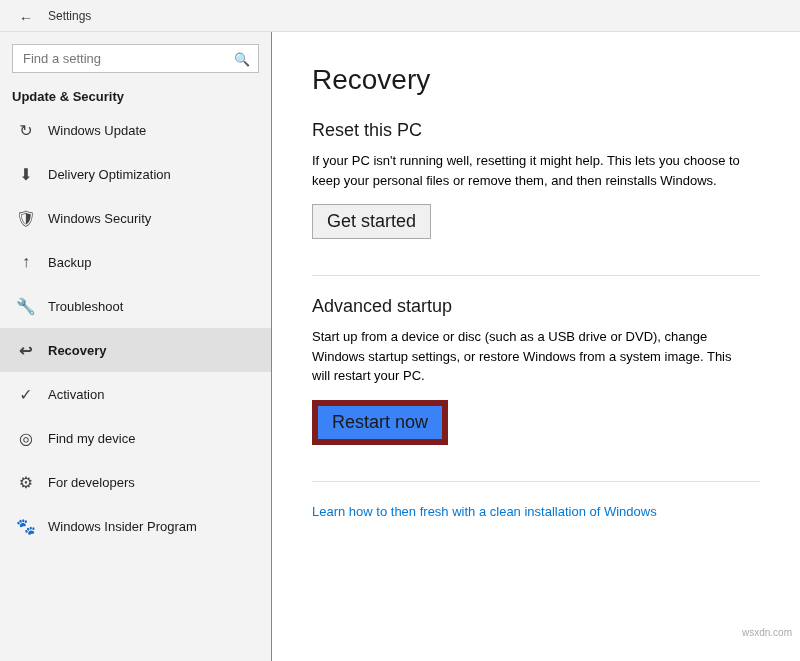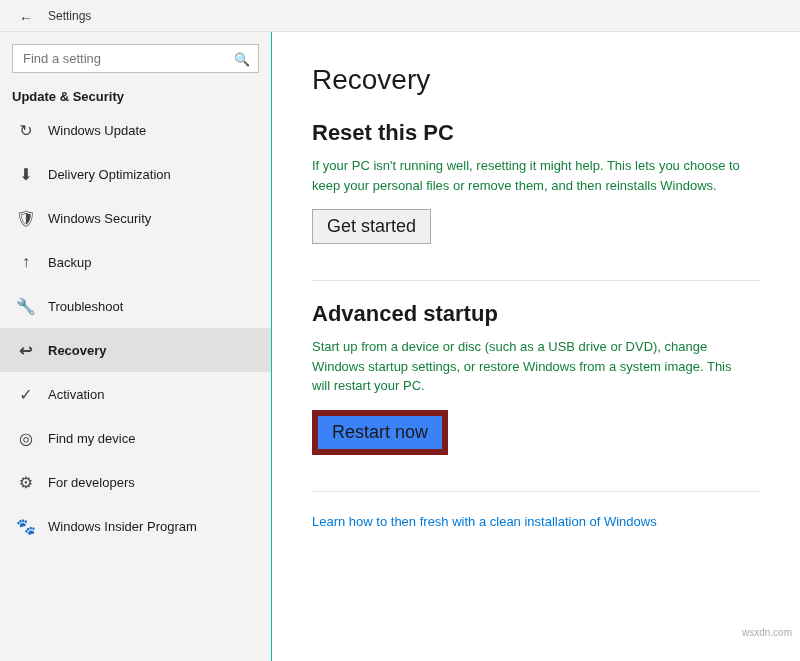--- a/index.html
+++ b/index.html
@@ -107,29 +107,29 @@
     }
 
     .page-title {
       font-size: 28px;
       font-weight: 300;
       color: #1a1a1a;
       margin-bottom: 24px;
     }
 
     .section-title {
-      font-size: 22px;
-      font-weight: 700;
+      font-size: 18px;
+      font-weight: 400;
       color: #1a1a1a;
       margin-bottom: 10px;
     }
 
     .section-desc {
       font-size: 13px;
-      color: #15803d;
+      color: #000000;
       line-height: 1.5;
       margin-bottom: 14px;
       max-width: 430px;
     }
 
     .btn {
       padding: 6px 14px;
       font-size: 18px;
       border: 1px solid #aaa;
       background: #f0f0f0;

